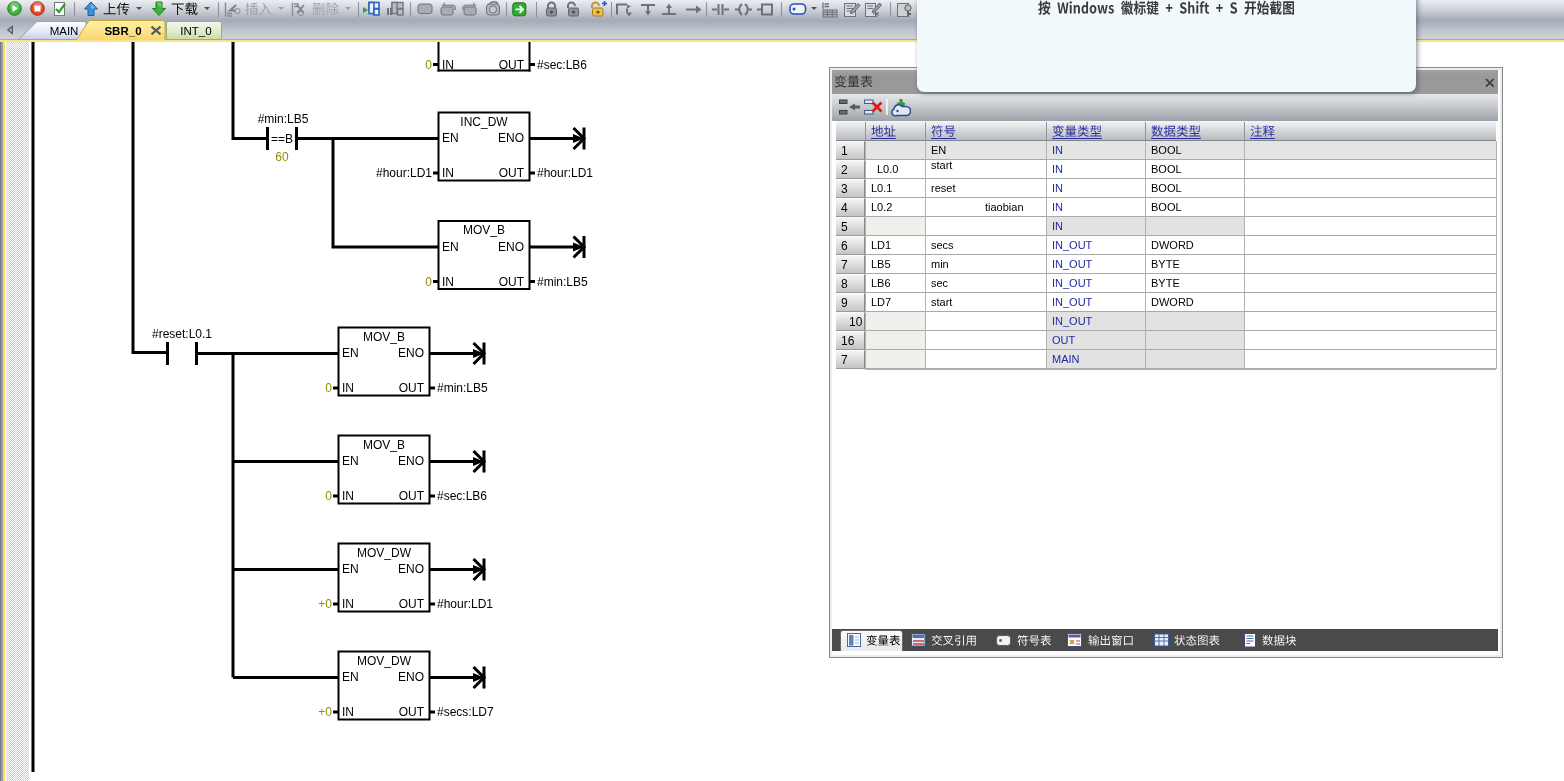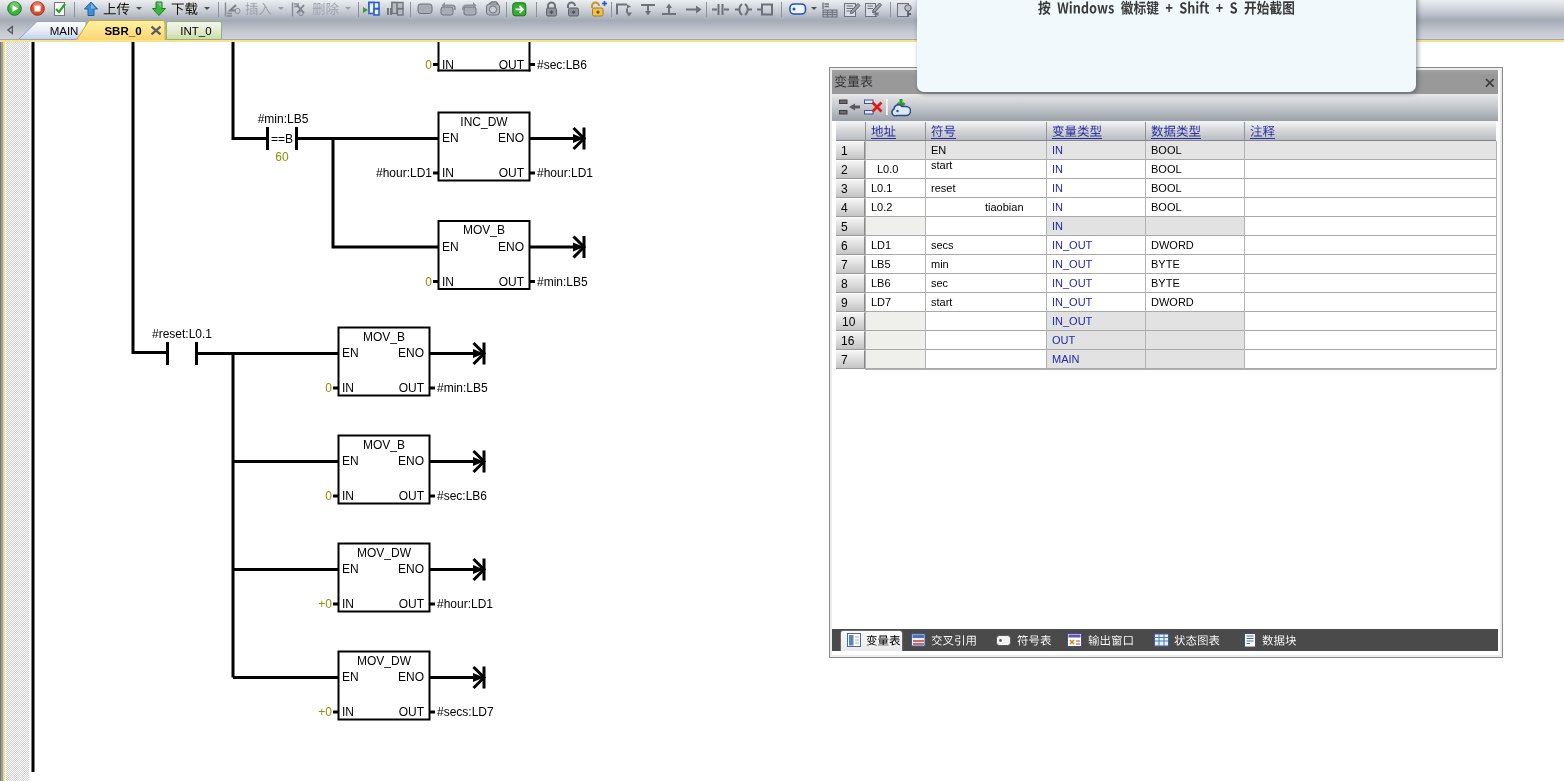--- a/index.html
+++ b/index.html
@@ -439,21 +439,21 @@
 font:12px 'Liberation Sans';color:#000;padding-left:5px;line-height:18px;box-sizing:border-box">9</div>
     <div style="position:absolute;left:871px;top:293px;font:11px 'Liberation Sans';line-height:19px;color:#000">LD7</div>
     <div style="position:absolute;left:931px;top:293px;font:11px 'Liberation Sans';line-height:19px;color:#000">start</div>
     <div style="position:absolute;left:1052px;top:293px;font:11px 'Liberation Sans';line-height:19px;color:#2228a8">IN_OUT</div>
     <div style="position:absolute;left:1151px;top:293px;font:11px 'Liberation Sans';line-height:19px;color:#000">DWORD</div>
     <div style="position:absolute;left:865px;top:312px;width:631px;height:19px;background:#fff;border-bottom:1px solid #b2b2b2"></div>
     <div style="position:absolute;left:865px;top:312px;width:60px;height:19px;background:#efefec"></div>
     <div style="position:absolute;left:1046px;top:312px;width:198px;height:19px;background:#e2e2e2"></div>
     <div style="position:absolute;left:836px;top:312px;width:29px;height:19px;
 background:linear-gradient(#f5f5f5,#c4c4c4);border-right:1px solid #8a8a8a;border-bottom:1px solid #9a9a9a;border-top:1px solid #fcfcfc;
-font:12px 'Liberation Sans';color:#000;padding-left:6px;line-height:18px;box-sizing:border-box">10</div>
+font:12px 'Liberation Sans';color:#000;padding-left:13px;line-height:18px;box-sizing:border-box">10</div>
     <div style="position:absolute;left:1052px;top:312px;font:11px 'Liberation Sans';line-height:19px;color:#2228a8">IN_OUT</div>
     <div style="position:absolute;left:865px;top:331px;width:631px;height:19px;background:#fff;border-bottom:1px solid #b2b2b2"></div>
     <div style="position:absolute;left:865px;top:331px;width:60px;height:19px;background:#efefec"></div>
     <div style="position:absolute;left:1046px;top:331px;width:198px;height:19px;background:#e2e2e2"></div>
     <div style="position:absolute;left:836px;top:331px;width:29px;height:19px;
 background:linear-gradient(#f5f5f5,#c4c4c4);border-right:1px solid #8a8a8a;border-bottom:1px solid #9a9a9a;border-top:1px solid #fcfcfc;
 font:12px 'Liberation Sans';color:#000;padding-left:5px;line-height:18px;box-sizing:border-box">16</div>
     <div style="position:absolute;left:1052px;top:331px;font:11px 'Liberation Sans';line-height:19px;color:#2228a8">OUT</div>
     <div style="position:absolute;left:865px;top:350px;width:631px;height:19px;background:#fff;border-bottom:1px solid #b2b2b2"></div>
     <div style="position:absolute;left:865px;top:350px;width:60px;height:19px;background:#efefec"></div>

